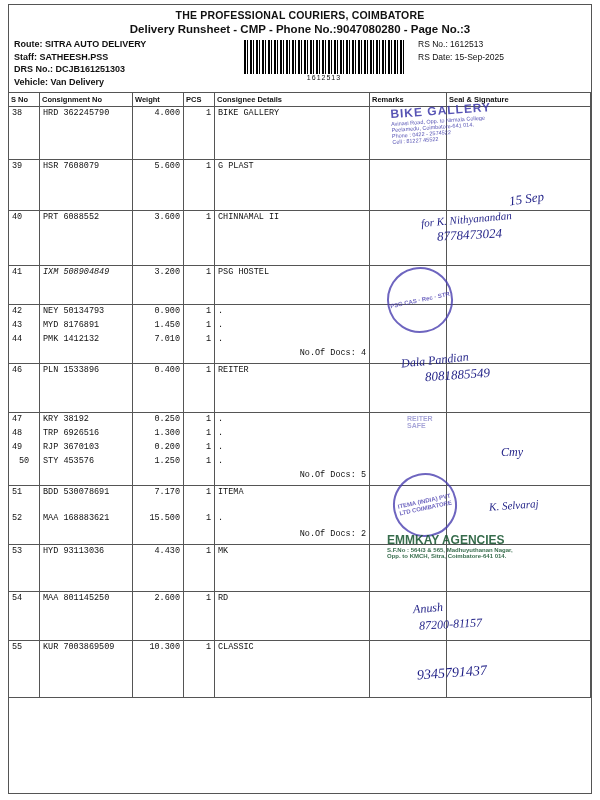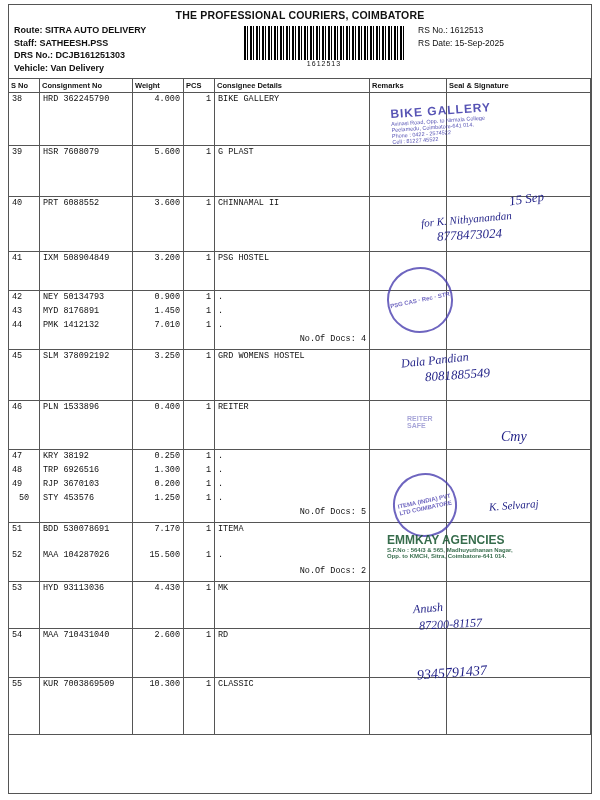--- a/index.html
+++ b/index.html
@@ -144,20 +144,21 @@
     font-style:italic;
     pointer-events:none;
   }
 </style>
 </head>
 <body>
 
 <div class="page">
 
   <div class="title">THE PROFESSIONAL COURIERS, COIMBATORE</div>
+  <div class="subtitle">Delivery Runsheet - CMP - Phone No.:9047080280 - Page No.:3</div>
 
   <div class="hdr">
     <div class="hdr-left">
       <div>Route: SITRA AUTO DELIVERY</div>
       <div>Staff: SATHEESH.PSS</div>
       <div>DRS No.: DCJB161251303</div>
       <div>Vehicle: Van Delivery</div>
     </div>
     <div class="hdr-mid">
       <div>
@@ -206,21 +207,21 @@
           <td class="c-sno" style="height: 52px;">40</td>
           <td class="c-cons" style="height: 52px;">PRT 6088552</td>
           <td class="c-wt" style="height: 52px;">3.600</td>
           <td class="c-pcs" style="height: 52px;">1</td>
           <td class="c-name" style="height: 52px;">CHINNAMAL II</td>
           <td class="c-rem" style="height: 52px;"></td>
           <td class="c-seal" style="height: 52px;"></td>
         </tr>
         <tr class="sep">
           <td class="c-sno" style="height: 36px;">41</td>
-          <td class="c-cons" style="height: 36px;">IXM 508904849</td>
+          <td class="c-cons" style="height: 36px; font-style: italic;">IXM 508904849</td>
           <td class="c-wt" style="height: 36px;">3.200</td>
           <td class="c-pcs" style="height: 36px;">1</td>
           <td class="c-name" style="height: 36px;">PSG HOSTEL</td>
           <td class="c-rem" style="height: 36px;"></td>
           <td class="c-seal" style="height: 36px;"></td>
         </tr>
         <tr>
           <td class="c-sno" style="height: 12px;">42</td>
           <td class="c-cons" style="height: 12px;">NEY 50134793</td>
           <td class="c-wt" style="height: 12px;">0.900</td>
@@ -250,29 +251,20 @@
         <tr class="sep">
           <td class="c-sno"></td>
           <td class="c-cons"></td>
           <td class="c-wt"></td>
           <td class="c-pcs"></td>
           <td class="c-name docs">No.Of Docs: 4</td>
           <td class="c-rem"></td>
           <td class="c-seal"></td>
         </tr>
         <tr class="sep">
-          <td class="c-sno" style="height: 48px;">45</td>
-          <td class="c-cons" style="height: 48px;">SLM 378092192</td>
-          <td class="c-wt" style="height: 48px;">3.250</td>
-          <td class="c-pcs" style="height: 48px;">1</td>
-          <td class="c-name" style="height: 48px;">GRD WOMENS HOSTEL</td>
-          <td class="c-rem" style="height: 48px;"></td>
-          <td class="c-seal" style="height: 48px;"></td>
-        </tr>
-        <tr class="sep">
           <td class="c-sno" style="height: 46px;">46</td>
           <td class="c-cons" style="height: 46px;">PLN 1533896</td>
           <td class="c-wt" style="height: 46px;">0.400</td>
           <td class="c-pcs" style="height: 46px;">1</td>
           <td class="c-name" style="height: 46px;">REITER</td>
           <td class="c-rem" style="height: 46px;"></td>
           <td class="c-seal" style="height: 46px;"></td>
         </tr>
         <tr>
           <td class="c-sno" style="height: 12px;">47</td>
@@ -323,21 +315,21 @@
           <td class="c-sno" style="height: 24px;">51</td>
           <td class="c-cons" style="height: 24px;">BDD 530078691</td>
           <td class="c-wt" style="height: 24px;">7.170</td>
           <td class="c-pcs" style="height: 24px;">1</td>
           <td class="c-name" style="height: 24px;">ITEMA</td>
           <td class="c-rem" style="height: 24px;"></td>
           <td class="c-seal" style="height: 24px;"></td>
         </tr>
         <tr>
           <td class="c-sno" style="height: 14px;">52</td>
-          <td class="c-cons" style="height: 14px;">MAA 104287026</td>
+          <td class="c-cons" style="height: 14px;">MAA 168883621</td>
           <td class="c-wt" style="height: 14px;">15.500</td>
           <td class="c-pcs" style="height: 14px;">1</td>
           <td class="c-name" style="height: 14px;">.</td>
           <td class="c-rem" style="height: 14px;"></td>
           <td class="c-seal" style="height: 14px;"></td>
         </tr>
         <tr class="sep">
           <td class="c-sno"></td>
           <td class="c-cons"></td>
           <td class="c-wt"></td>
@@ -350,21 +342,21 @@
           <td class="c-sno" style="height: 44px;">53</td>
           <td class="c-cons" style="height: 44px;">HYD 93113036</td>
           <td class="c-wt" style="height: 44px;">4.430</td>
           <td class="c-pcs" style="height: 44px;">1</td>
           <td class="c-name" style="height: 44px;">MK</td>
           <td class="c-rem" style="height: 44px;"></td>
           <td class="c-seal" style="height: 44px;"></td>
         </tr>
         <tr class="sep">
           <td class="c-sno" style="height: 46px;">54</td>
-          <td class="c-cons" style="height: 46px;">MAA 710431040</td>
+          <td class="c-cons" style="height: 46px;">MAA 801145250</td>
           <td class="c-wt" style="height: 46px;">2.600</td>
           <td class="c-pcs" style="height: 46px;">1</td>
           <td class="c-name" style="height: 46px;">RD</td>
           <td class="c-rem" style="height: 46px;"></td>
           <td class="c-seal" style="height: 46px;"></td>
         </tr>
         <tr class="sep">
           <td class="c-sno" style="height: 54px;">55</td>
           <td class="c-cons" style="height: 54px;">KUR 7003869509</td>
           <td class="c-wt" style="height: 54px;">10.300</td>
@@ -388,21 +380,21 @@
   <div class="sig" style="left:412px;top:208px;font-size:11px;transform:rotate(-5deg);">for K. Nithyanandan</div>
   <div class="sig" style="left:428px;top:222px;font-size:13px;transform:rotate(-3deg);">8778473024</div>
 
   <div class="stamp-round" style="left:378px;top:262px;width:62px;height:62px;">PSG CAS · Rec ·  STR</div>
 
   <div class="sig" style="left:392px;top:348px;font-size:12px;transform:rotate(-6deg);">Dala Pandian</div>
   <div class="sig" style="left:416px;top:362px;font-size:13px;transform:rotate(-4deg);">8081885549</div>
 
   <div class="stamp" style="left:398px;top:410px;font-size:7px;opacity:.45;white-space:pre-line;">REITER
 SAFE</div>
-  <div class="sig" style="left:492px;top:424px;font-size:14px;">Cmy</div>
+  <div class="sig" style="left:492px;top:440px;font-size:12px;">Cmy</div>
 
   <div class="stamp-round" style="left:384px;top:468px;width:60px;height:60px;">ITEMA (INDIA) PVT LTD
 COIMBATORE</div>
   <div class="sig" style="left:480px;top:494px;font-size:11px;transform:rotate(-4deg);">K. Selvaraj</div>
 
   <div class="stamp" style="left:378px;top:528px;width:196px;color:#14532d;">
     <div style="font-size:12px;">EMMKAY AGENCIES</div>
     <div style="font-size:6px;">S.F.No : 564/3 &amp; 565, Madhuyuthanan Nagar,</div>
     <div style="font-size:6px;">Opp. to KMCH, Sitra, Coimbatore-641 014.</div>
   </div>

